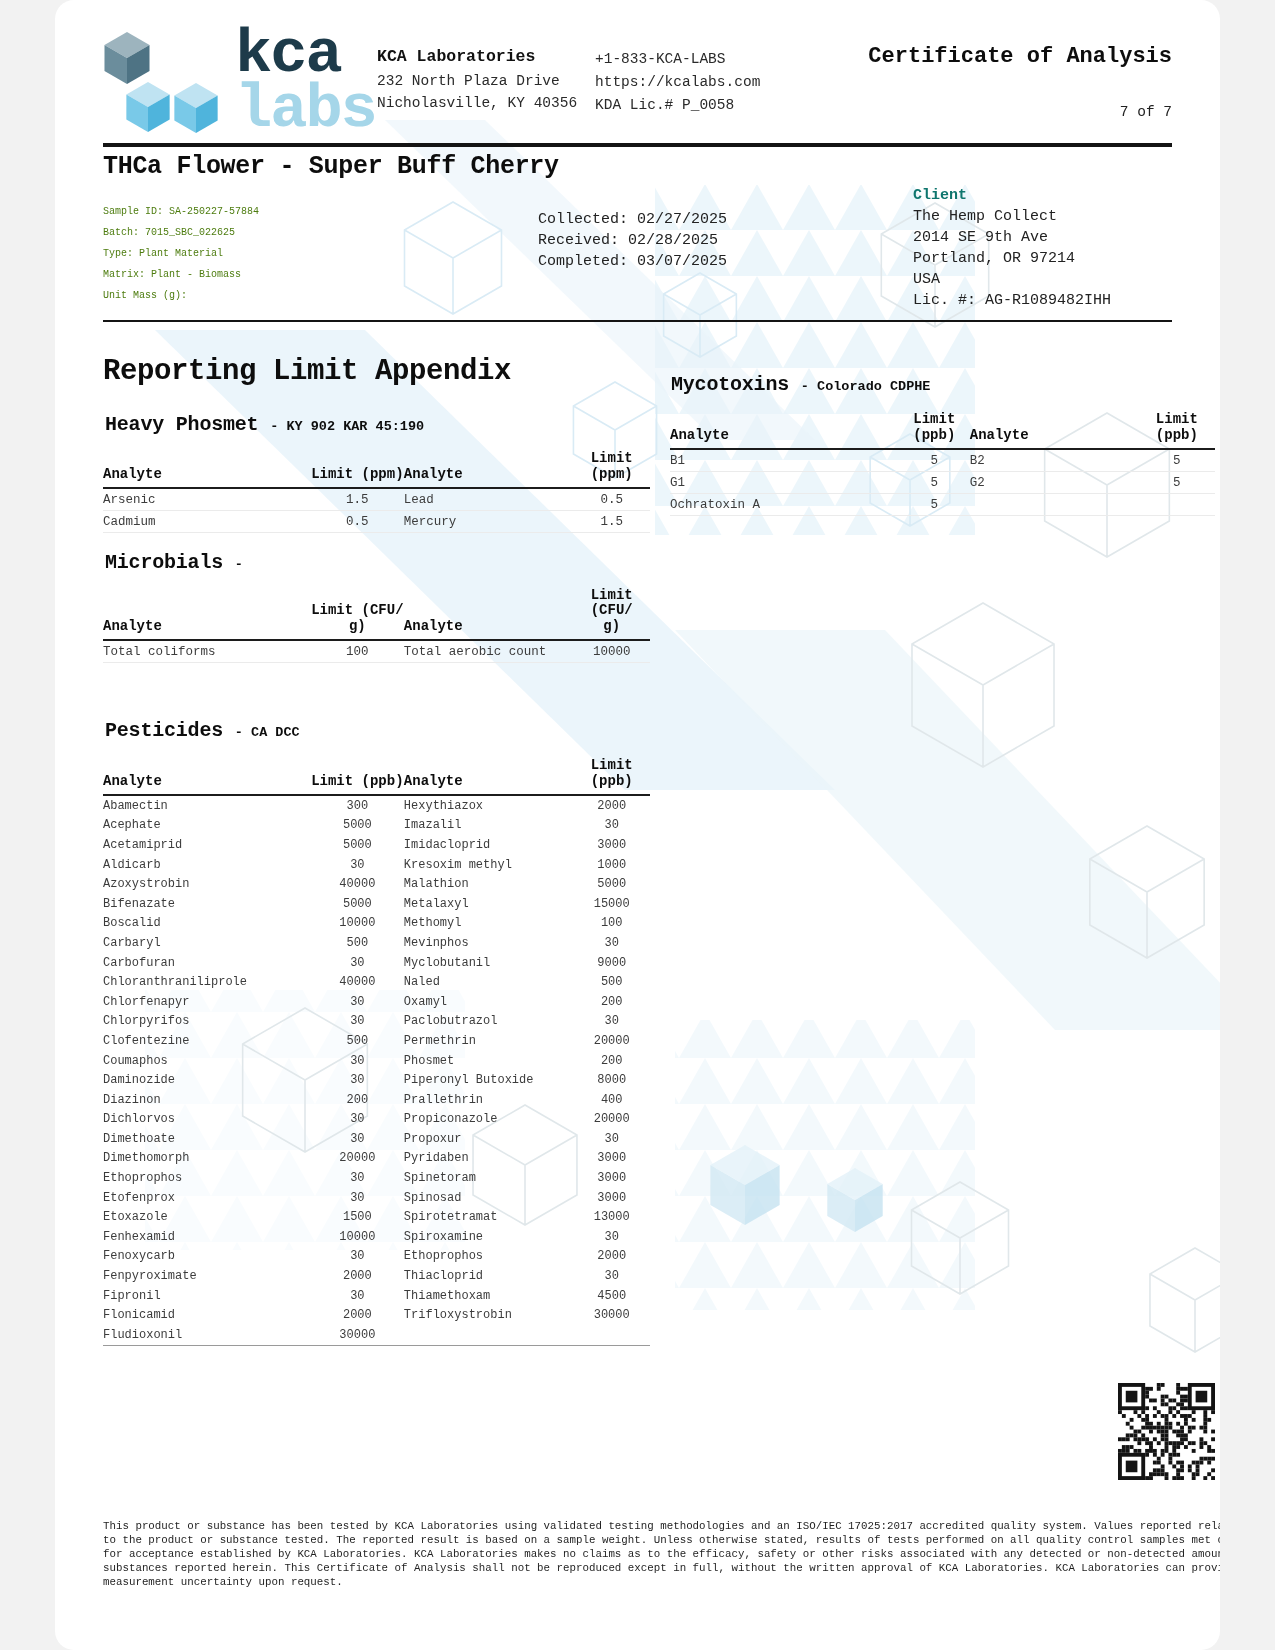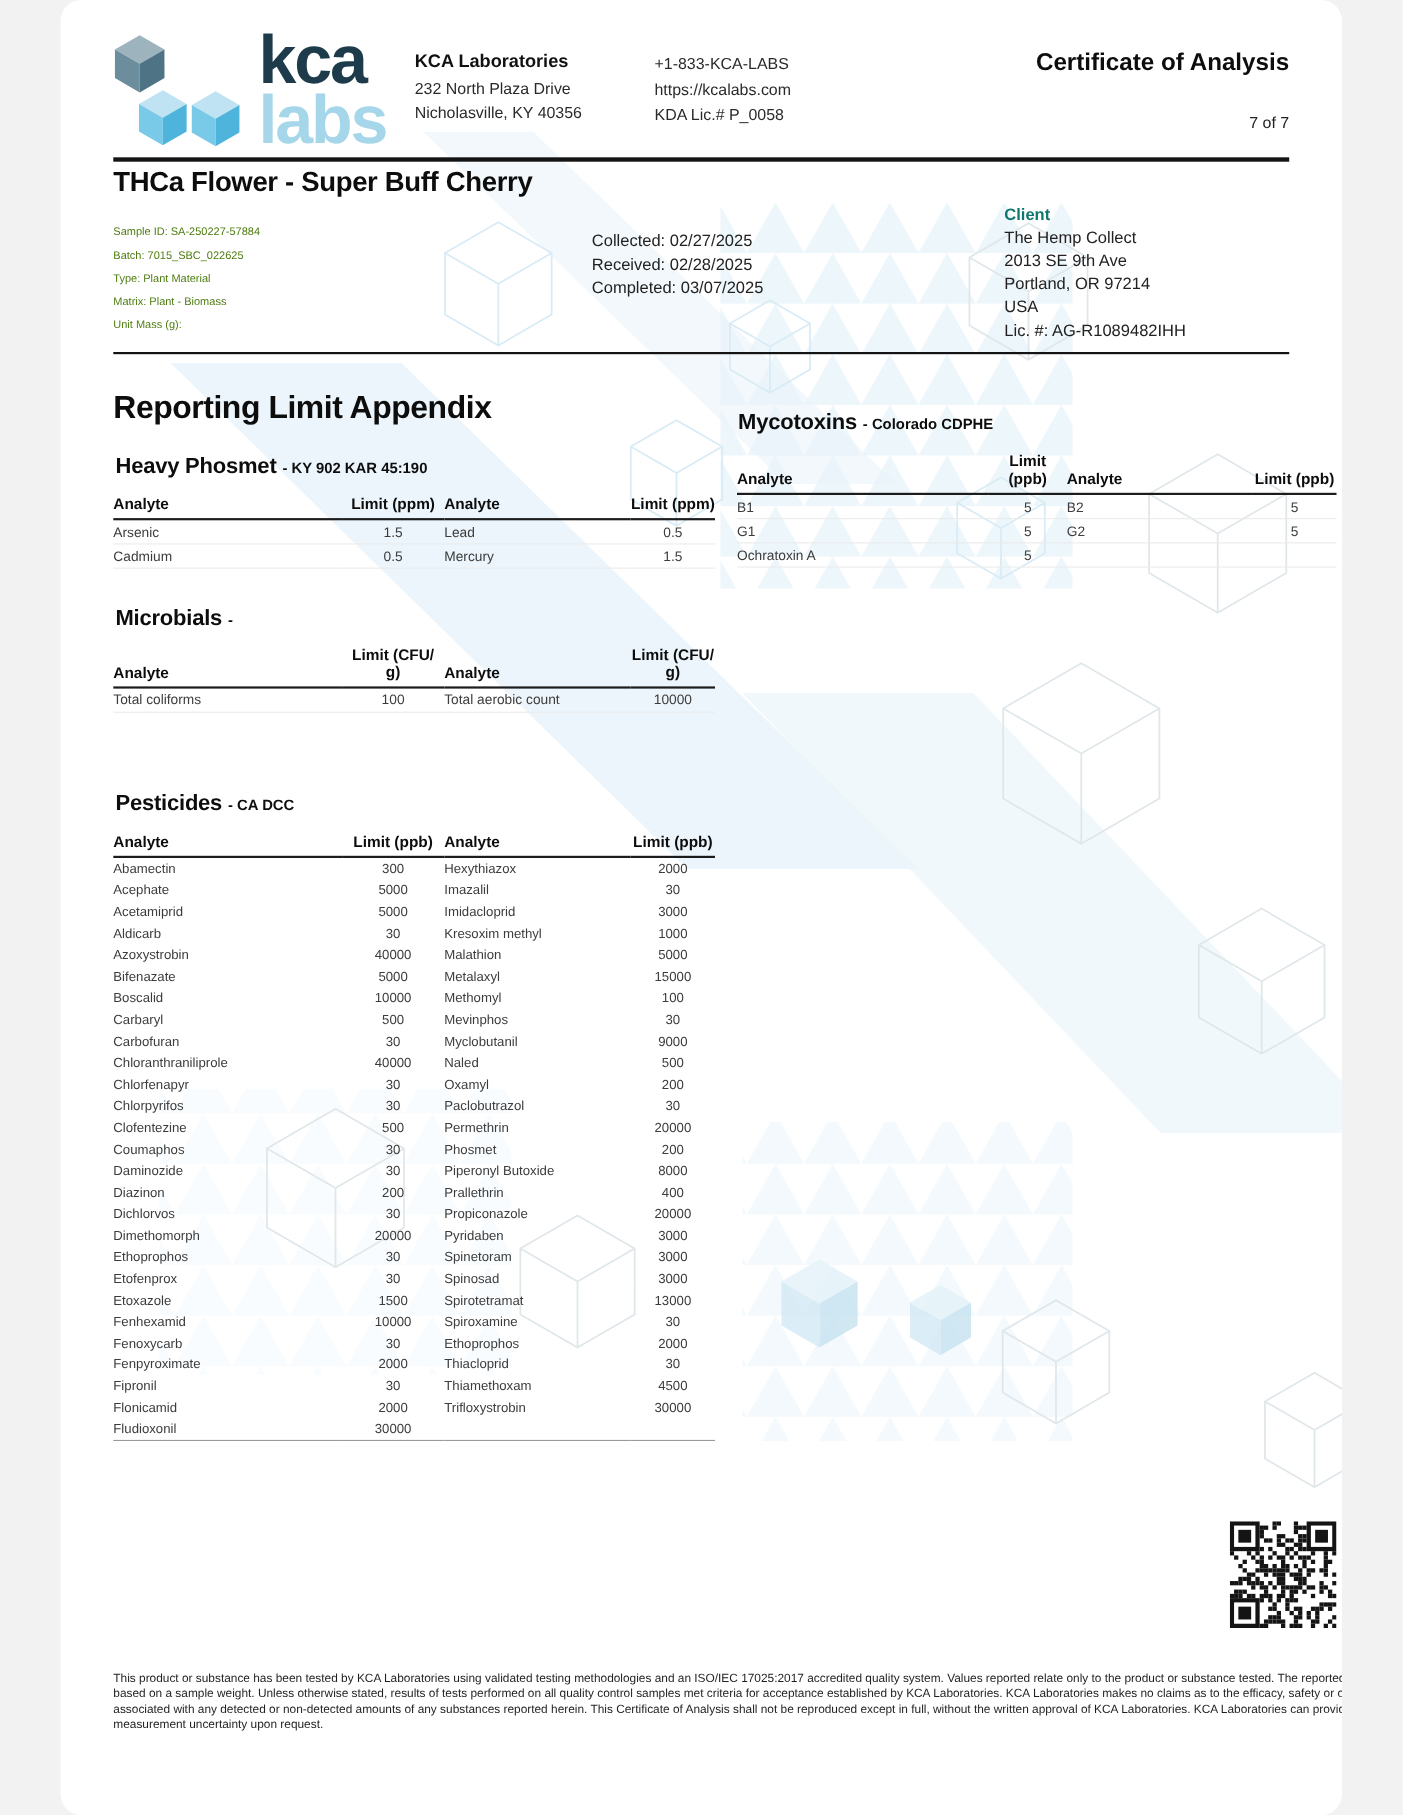--- a/index.html
+++ b/index.html
@@ -1,18 +1,18 @@
 <!DOCTYPE html>
 <html><head>
 <meta charset="utf-8">
 <style>
   html,body{margin:0;padding:0;background:#f2f2f2;}
   .page{
     position:relative;width:1165px;height:1650px;background:#ffffff;
-    font-family:Liberation Sans, sans-serif;color:#1a1a1a;overflow:hidden;
+    font-family:Liberation Mono, monospace;color:#1a1a1a;overflow:hidden;
     margin:0 auto;
     border-radius:19px;
   }
   .content{position:relative;z-index:2;}
   
   .bg{position:absolute;top:0;left:0;z-index:1;pointer-events:none;}
   
   .header{position:absolute;top:26px;left:48px;right:48px;height:112px;}
   .logo{position:absolute;left:0;top:2px;display:flex;align-items:flex-start;}
   .logo-words{margin-left:14px;line-height:.88;font-weight:bold;letter-spacing:-2px;}
@@ -166,21 +166,21 @@
       </div>
     <div class="dates">
         <div>Collected: 02/27/2025</div>
         <div>Received: 02/28/2025</div>
         <div>Completed: 03/07/2025</div>
       </div>
     <div class="client">
       <div class="client-heading">Client</div>
       <div>
           <div>The Hemp Collect</div>
-          <div>2013 SE 9th Ave</div>
+          <div>2014 SE 9th Ave</div>
           <div>Portland, OR 97214</div>
           <div>USA</div>
           <div>Lic. #: AG-R1089482IHH</div>
         </div>
     </div>
     <div class="rule2"></div>
 
     <div class="appendix-title">Reporting Limit Appendix</div>
 
     <div class="sec-head sec-heavy">
@@ -404,20 +404,26 @@
             <td class="analyte">Diazinon</td>
             <td class="limit">200</td>
             <td class="analyte">Prallethrin</td>
             <td class="limit">400</td>
           </tr>
           <tr>
             <td class="analyte">Dichlorvos</td>
             <td class="limit">30</td>
             <td class="analyte">Propiconazole</td>
             <td class="limit">20000</td>
+          </tr>
+          <tr>
+            <td class="analyte">Dimethoate</td>
+            <td class="limit">30</td>
+            <td class="analyte">Propoxur</td>
+            <td class="limit">30</td>
           </tr>
           <tr>
             <td class="analyte">Dimethomorph</td>
             <td class="limit">20000</td>
             <td class="analyte">Pyridaben</td>
             <td class="limit">3000</td>
           </tr>
           <tr>
             <td class="analyte">Ethoprophos</td>
             <td class="limit">30</td>

